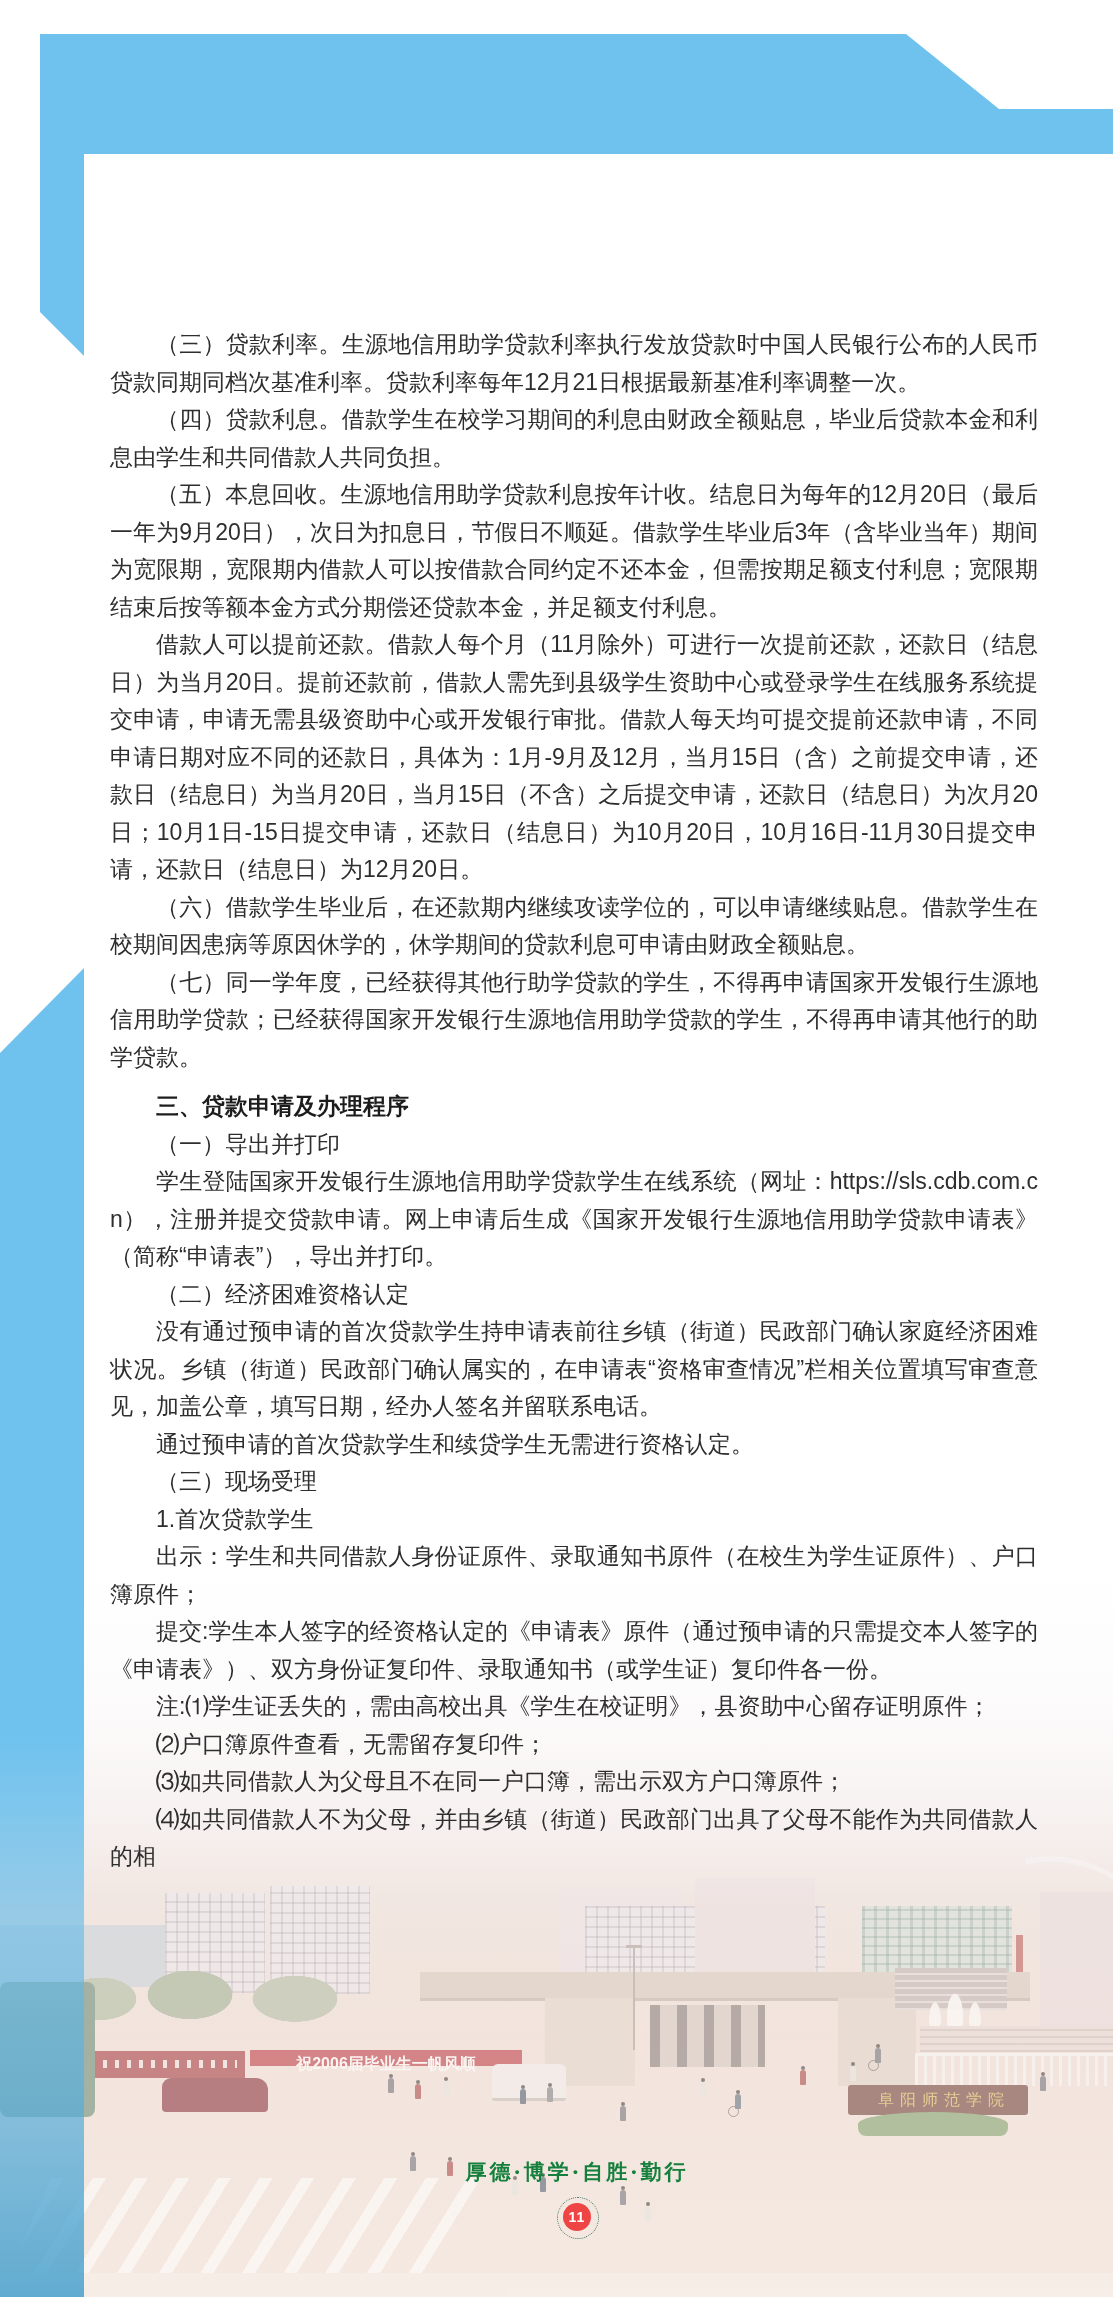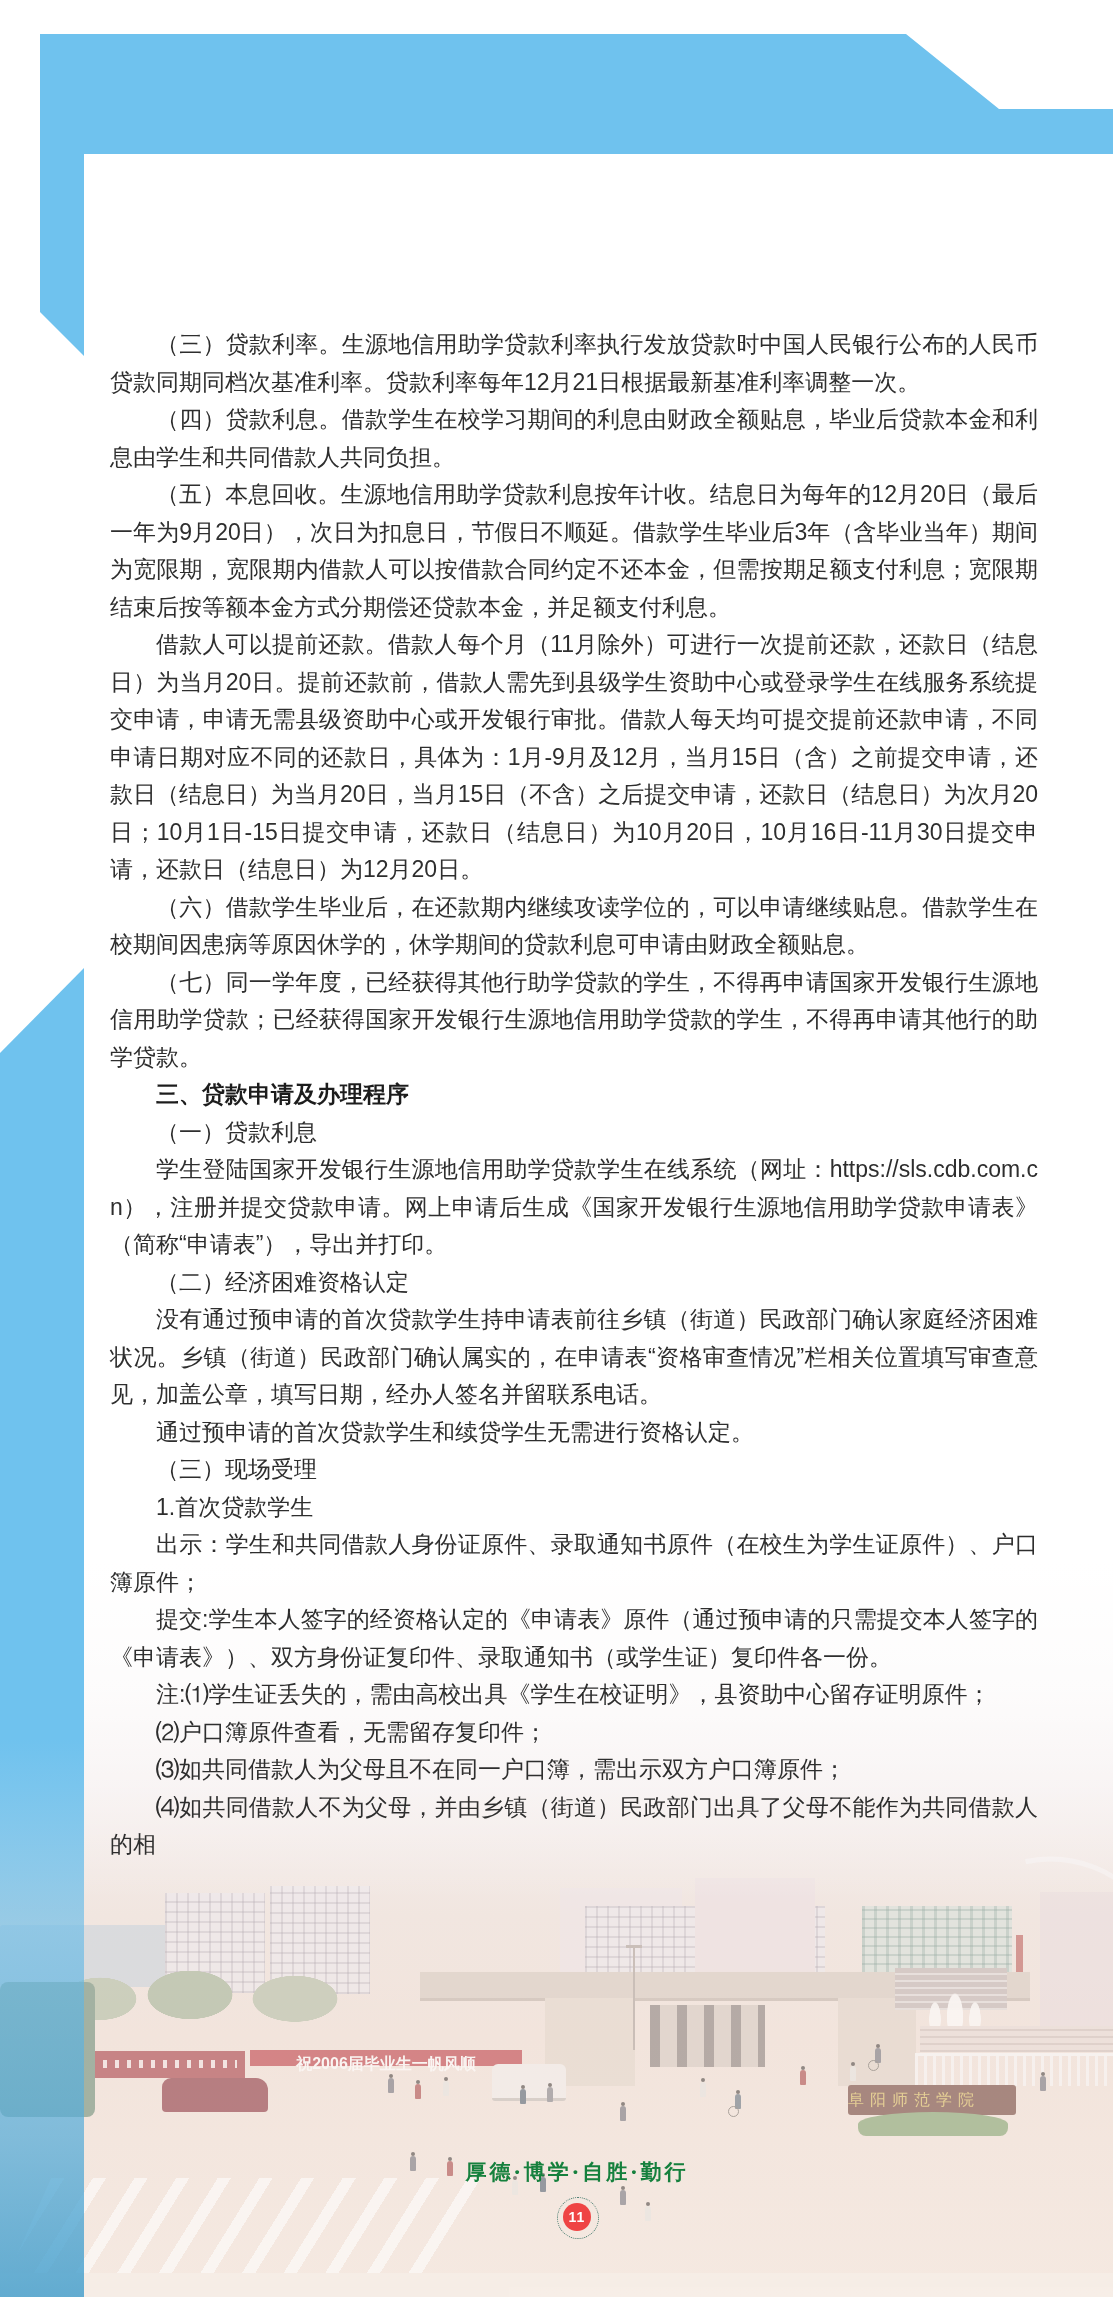--- a/index.html
+++ b/index.html
@@ -45,22 +45,22 @@
   .fence{left:915px;top:623px;width:198px;height:30px;border-top:3px solid #fbfafa;background:
      repeating-linear-gradient(90deg,#faf8f8 0 3px,rgba(250,248,248,0) 3px 9px);}
   .bannerL{left:95px;top:621px;width:150px;height:27px;background:#ad4a50;}
   .bannerL i{position:absolute;left:8px;top:9px;right:8px;height:8px;background:
      repeating-linear-gradient(90deg,rgba(255,255,255,.85) 0 4px,transparent 4px 12px);}
   .bannerR{left:250px;top:620px;width:272px;height:16px;background:#c24b52;color:#fff;
      font-size:16px;font-weight:bold;line-height:28px;text-align:center;letter-spacing:0;}
   .car{left:162px;top:648px;width:106px;height:34px;background:#93404a;border-radius:9px 12px 4px 4px;}
   .van{left:492px;top:634px;width:74px;height:34px;background:#f3f0ee;border-radius:6px 6px 3px 3px;border-bottom:3px solid #c9c2bd;}
   .stone{left:848px;top:655px;width:168px;height:30px;background:#7a4f46;border-radius:3px;
-     color:#dcc06a;font-size:16px;line-height:30px;letter-spacing:6px;
-     font-family:"DejaVu Serif",serif;}
+     color:#dcc06a;font-size:16px;line-height:30px;text-align:center;letter-spacing:6px;
+     font-family:"DejaVu Serif",serif;padding-left:12px;}
   .lawn{left:858px;top:682px;width:150px;height:24px;background:#8aa877;border-radius:50% 50% 8px 8px;}
   .steps{left:920px;top:596px;width:193px;height:26px;background:#eadfda;
      background-image:repeating-linear-gradient(0deg,rgba(180,160,155,.4) 0 2px,transparent 2px 7px);}
   .cross{left:25px;top:748px;width:430px;height:118px;transform:skewX(-24deg);background:
      repeating-linear-gradient(100deg,rgba(255,255,255,.9) 0 13px,transparent 13px 41px);}
   .lamp{left:633px;top:515px;width:2px;height:105px;background:#b3a8a2;}
   .lamp::before{content:'';position:absolute;top:0;left:-7px;width:16px;height:3px;background:#b3a8a2;}
   .road2{left:0;top:843px;width:1113px;height:24px;background:#f8f1ea;}
   .pp{position:absolute;width:6px;height:15px;border-radius:3px 3px 1px 1px;}
   .pp::before{content:'';position:absolute;top:-4px;left:1px;width:4px;height:4px;border-radius:50%;background:#55504d;}
@@ -72,21 +72,21 @@
 
   
   .decor-top{position:absolute;left:0;top:0;}
   .decor-left{position:absolute;left:0;top:968px;}
 
   
   .content{position:absolute;left:110px;top:326px;width:928px;color:#2e2e2e;
      font-size:23px;line-height:37.5px;text-align:justify;word-break:break-all;}
   .content p{margin:0;text-indent:2em;}
   .content p.no-indent{text-indent:0;}
-  .content p.heading{font-weight:bold;color:#1c1c1c;}
+  .content p.heading{font-weight:bold;color:#1c1c1c;margin-top:12px;}
 
   
   .motto{position:absolute;left:577px;top:2158px;transform:translateX(-50%);
      color:#15803d;font-size:21px;font-weight:bold;letter-spacing:3px;white-space:nowrap;
      font-family:"DejaVu Serif",serif;}
   .pagenum-ring{position:absolute;left:557px;top:2197px;width:40px;height:40px;
      border:1px dotted #3c7568;border-radius:50%;}
   .pagenum{position:absolute;left:563px;top:2203px;width:28px;height:28px;border-radius:50%;
      background:#ef4444;color:#fff;font-size:14px;font-weight:bold;line-height:28px;
      text-align:center;letter-spacing:1px;}
@@ -172,21 +172,21 @@
   </svg>
 
   <div class="content">
     <p>（三）贷款利率。生源地信用助学贷款利率执行发放贷款时中国人民银行公布的人民币贷款同期同档次基准利率。贷款利率每年12月21日根据最新基准利率调整一次。</p>
     <p>（四）贷款利息。借款学生在校学习期间的利息由财政全额贴息，毕业后贷款本金和利息由学生和共同借款人共同负担。</p>
     <p>（五）本息回收。生源地信用助学贷款利息按年计收。结息日为每年的12月20日（最后一年为9月20日），次日为扣息日，节假日不顺延。借款学生毕业后3年（含毕业当年）期间为宽限期，宽限期内借款人可以按借款合同约定不还本金，但需按期足额支付利息；宽限期结束后按等额本金方式分期偿还贷款本金，并足额支付利息。</p>
     <p>借款人可以提前还款。借款人每个月（11月除外）可进行一次提前还款，还款日（结息日）为当月20日。提前还款前，借款人需先到县级学生资助中心或登录学生在线服务系统提交申请，申请无需县级资助中心或开发银行审批。借款人每天均可提交提前还款申请，不同申请日期对应不同的还款日，具体为：1月-9月及12月，当月15日（含）之前提交申请，还款日（结息日）为当月20日，当月15日（不含）之后提交申请，还款日（结息日）为次月20日；10月1日-15日提交申请，还款日（结息日）为10月20日，10月16日-11月30日提交申请，还款日（结息日）为12月20日。</p>
     <p>（六）借款学生毕业后，在还款期内继续攻读学位的，可以申请继续贴息。借款学生在校期间因患病等原因休学的，休学期间的贷款利息可申请由财政全额贴息。</p>
     <p>（七）同一学年度，已经获得其他行助学贷款的学生，不得再申请国家开发银行生源地信用助学贷款；已经获得国家开发银行生源地信用助学贷款的学生，不得再申请其他行的助学贷款。</p>
     <p class="heading">三、贷款申请及办理程序</p>
-    <p>（一）贷款利息</p>
+    <p>（一）导出并打印</p>
     <p>学生登陆国家开发银行生源地信用助学贷款学生在线系统（网址：https://sls.cdb.com.cn），注册并提交贷款申请。网上申请后生成《国家开发银行生源地信用助学贷款申请表》（简称“申请表”），导出并打印。</p>
     <p>（二）经济困难资格认定</p>
     <p>没有通过预申请的首次贷款学生持申请表前往乡镇（街道）民政部门确认家庭经济困难状况。乡镇（街道）民政部门确认属实的，在申请表“资格审查情况”栏相关位置填写审查意见，加盖公章，填写日期，经办人签名并留联系电话。</p>
     <p>通过预申请的首次贷款学生和续贷学生无需进行资格认定。</p>
     <p>（三）现场受理</p>
     <p>1.首次贷款学生</p>
     <p>出示：学生和共同借款人身份证原件、录取通知书原件（在校生为学生证原件）、户口簿原件；</p>
     <p>提交:学生本人签字的经资格认定的《申请表》原件（通过预申请的只需提交本人签字的《申请表》）、双方身份证复印件、录取通知书（或学生证）复印件各一份。</p>
     <p>注:⑴学生证丢失的，需由高校出具《学生在校证明》，县资助中心留存证明原件；</p>
     <p>⑵户口簿原件查看，无需留存复印件；</p>

